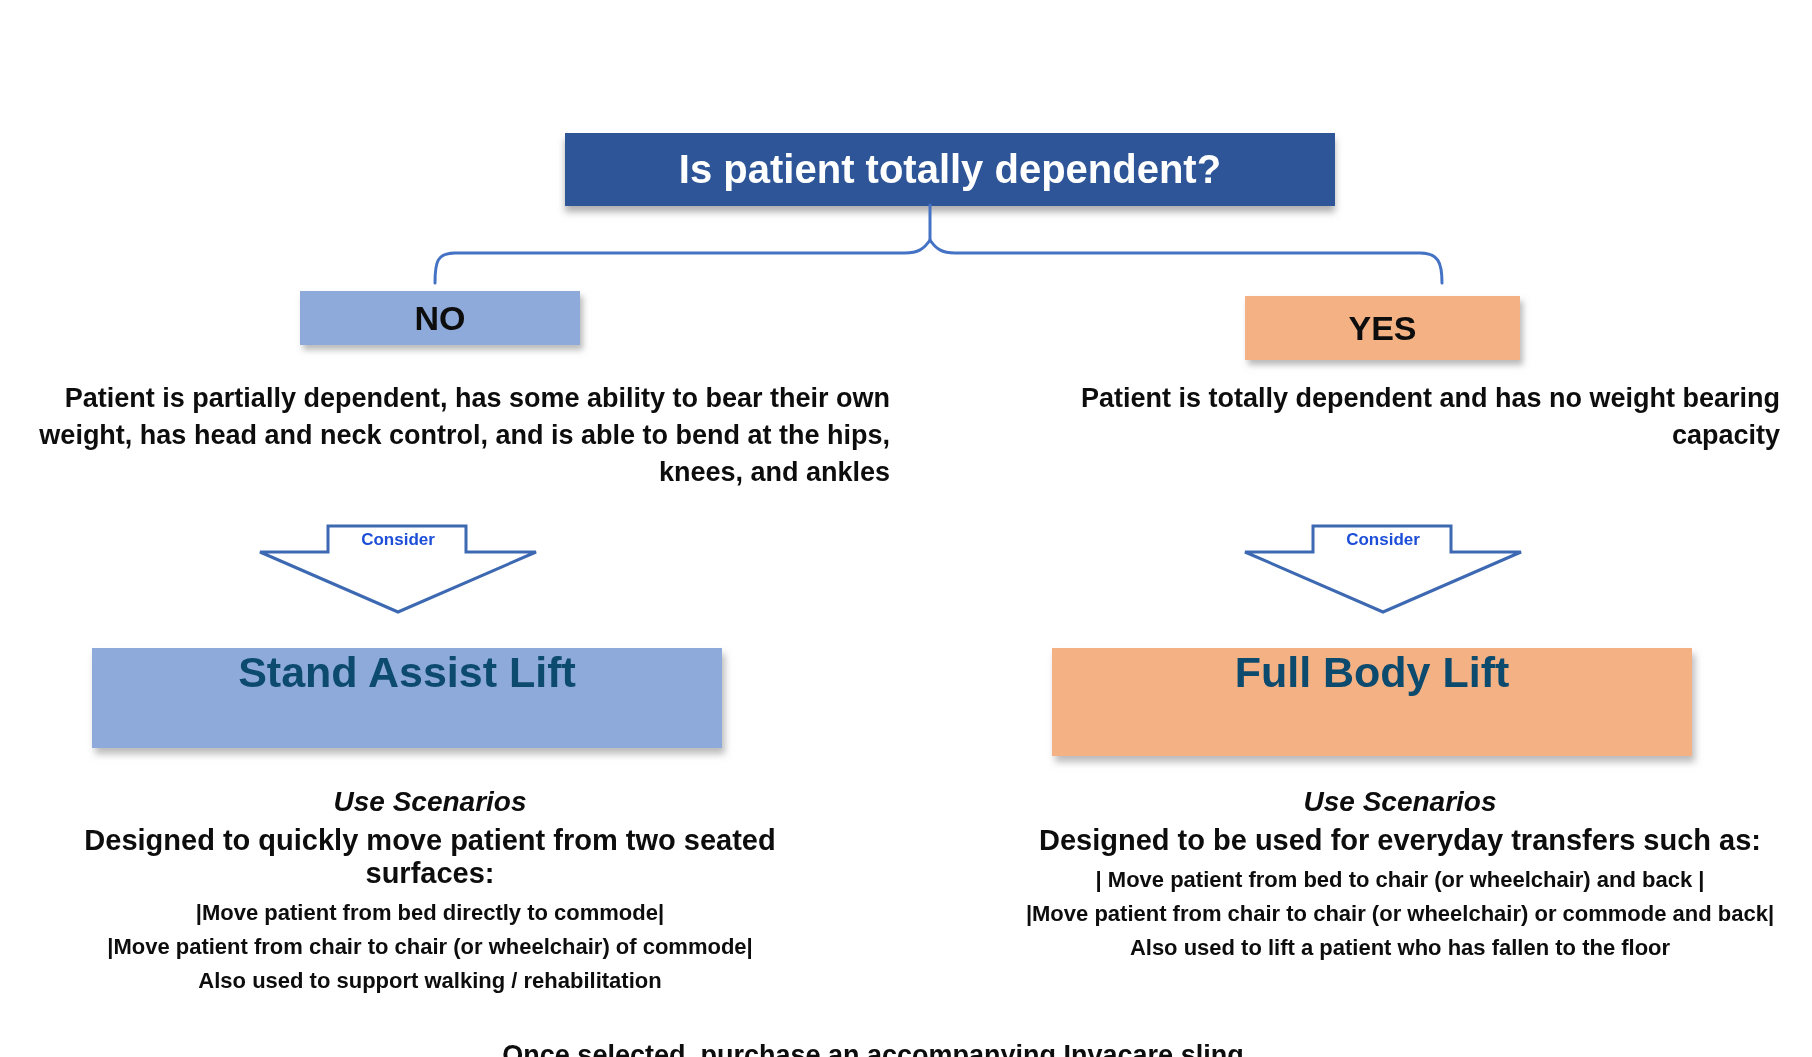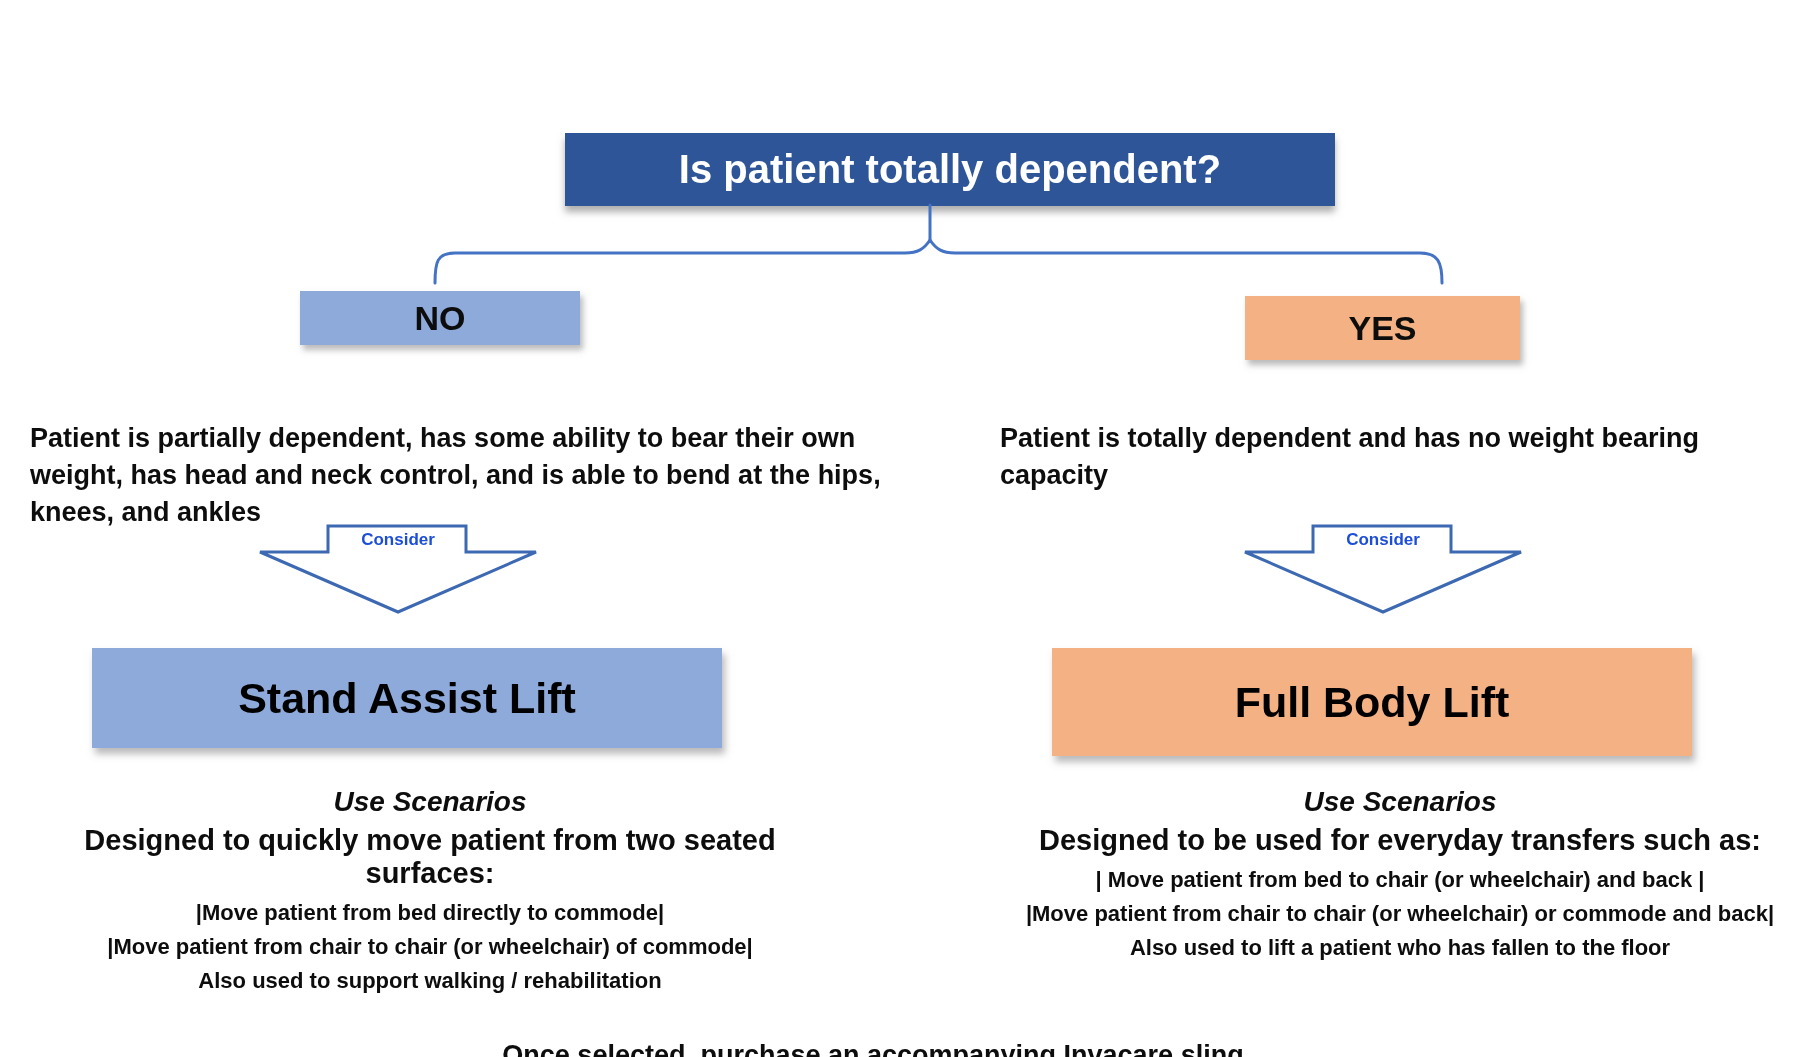--- a/index.html
+++ b/index.html
@@ -48,26 +48,25 @@
     box-shadow: 3px 5px 6px rgba(120,120,120,0.5);
     font-weight: bold;
     font-size: 34px;
     color: #0d0d0d;
   }
   .no-box  { left: 300px;  top: 291px; width: 280px; height: 54px; background: #8EAADB; }
   .yes-box { left: 1245px; top: 296px; width: 275px; height: 64px; background: #F4B183; }
 
   .branch-desc {
     position: absolute;
-    text-align: left;
+    text-align: right;
     font-weight: bold;
     font-size: 27px;
     line-height: 37px;
     color: #0d0d0d;
-    margin-top: 40px;
   }
   .no-desc  { left: 30px;   top: 380px; width: 860px; }
   .yes-desc { left: 1000px; top: 380px; width: 780px; }
 
   .consider-arrow {
     position: absolute;
     width: 280px; height: 90px;
   }
   .consider-arrow-left  { left: 258px;  top: 524px; }
   .consider-arrow-right { left: 1243px; top: 524px; }
@@ -76,25 +75,25 @@
     position: absolute;
     left: 0; top: 6px; width: 100%;
     text-align: center;
     font-size: 17px;
     font-weight: bold;
     color: #1d4ed8;
   }
 
   .result-box {
     position: absolute;
-    display: flex; align-items: center; justify-content: center;
+    display: flex; align-items: flex-start; justify-content: center;
     box-shadow: 3px 6px 7px rgba(120,120,120,0.5);
     font-weight: bold;
     font-size: 43px;
-    color: #000000;
+    color: #0c4a6e;
   }
   .stand-box { left: 92px;   top: 648px; width: 630px; height: 100px; background: #8EAADB; }
   .full-box  { left: 1052px; top: 648px; width: 640px; height: 108px; background: #F4B183; }
 
   .scenarios {
     position: absolute;
     text-align: center;
     color: #0d0d0d;
   }
   .scenarios-left  { left: 20px;  top: 786px; width: 820px; }

